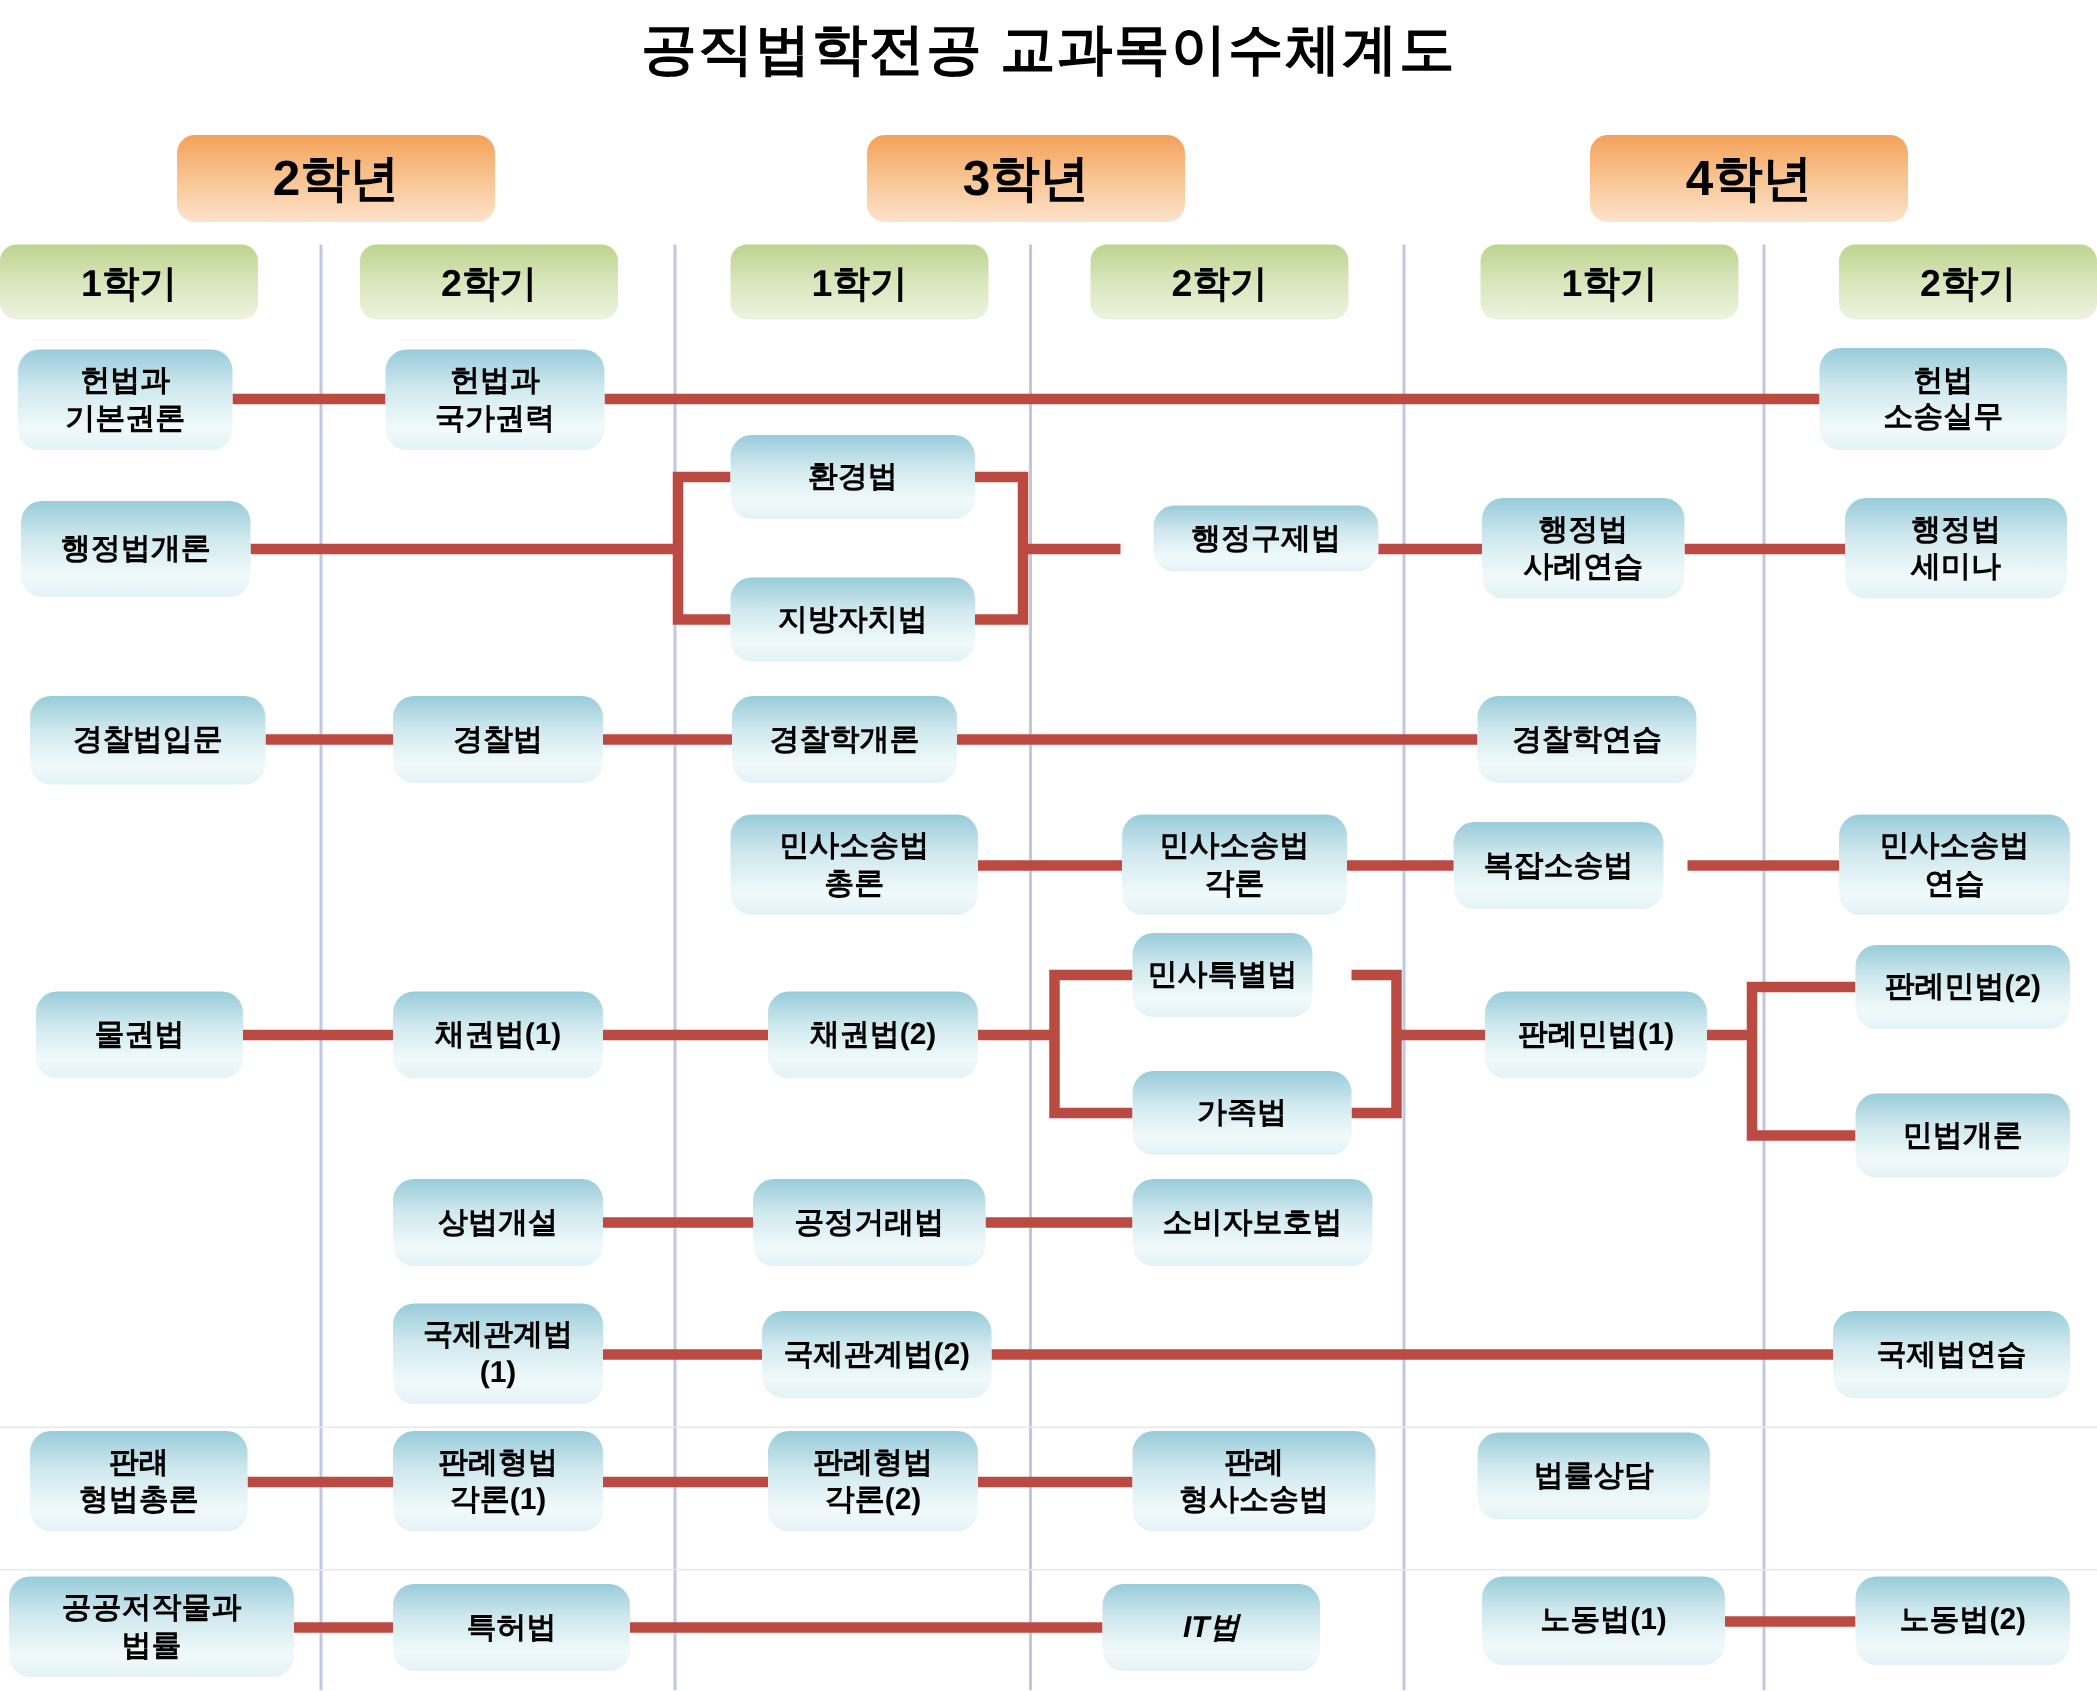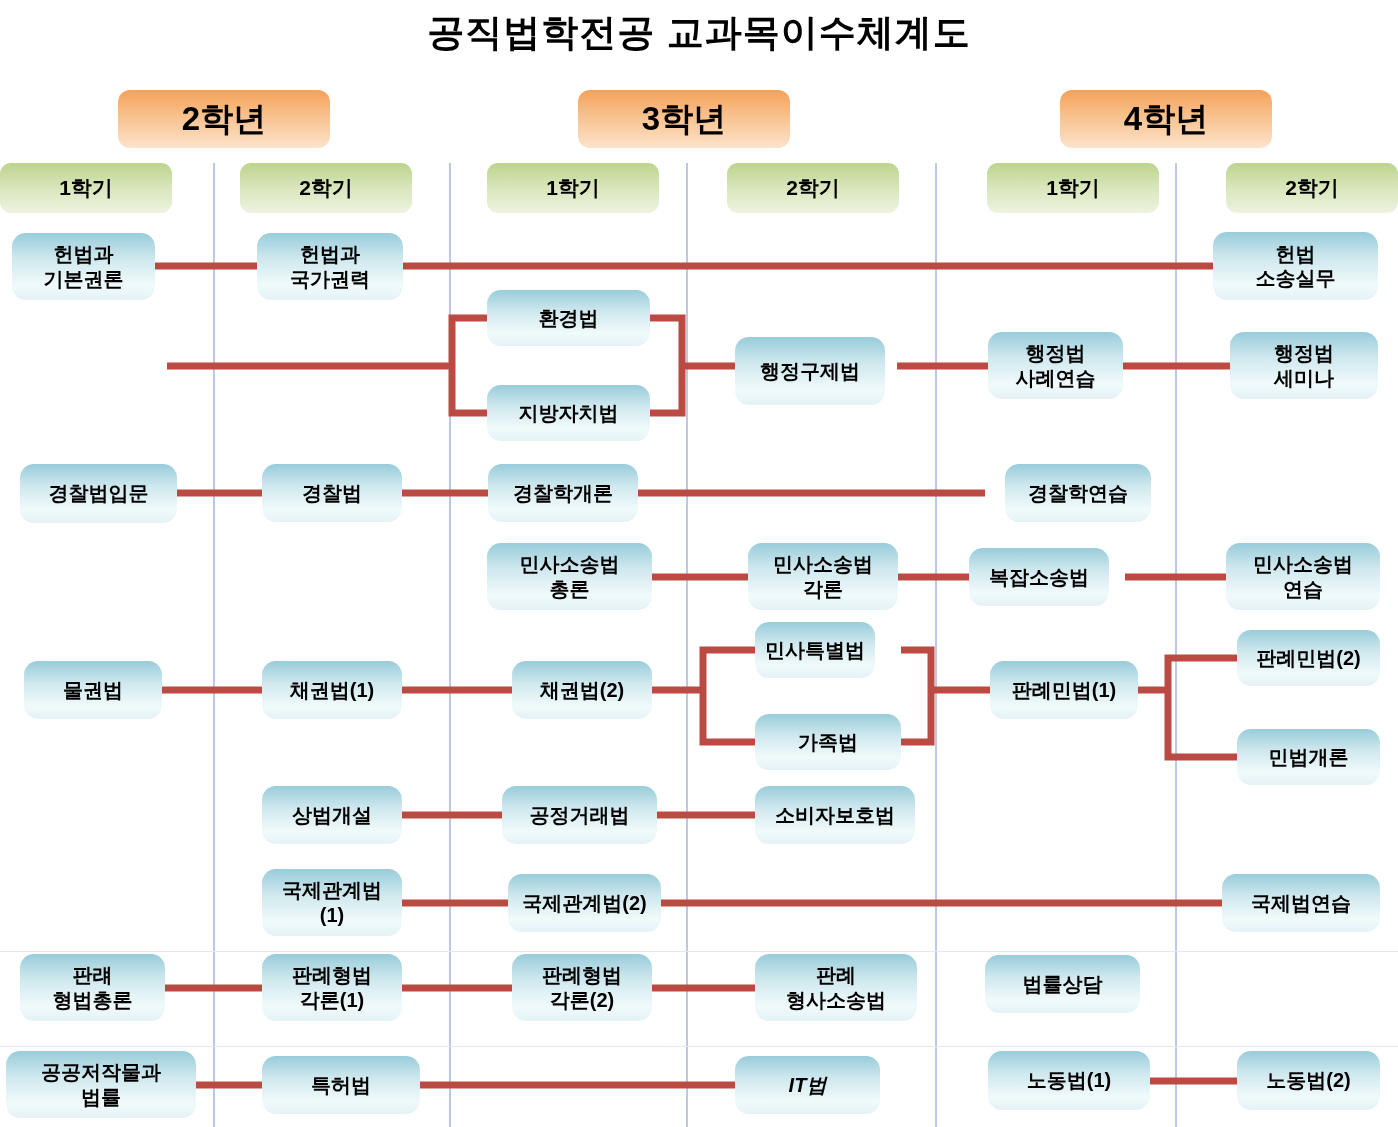--- a/index.html
+++ b/index.html
@@ -7,21 +7,21 @@
   #canvas{position:relative;width:1398px;height:1127px;background:#ffffff;overflow:hidden;}
   .diagram-title{position:absolute;left:0;top:8px;width:100%;text-align:center;
     font-size:37px;font-weight:800;color:#000;letter-spacing:1px;}
   .divider{position:absolute;width:2px;background:#b3bede;opacity:.85;}
   .rowline{position:absolute;left:0;width:100%;height:1px;background:#e4e8f2;}
   .year-box{position:absolute;display:flex;align-items:center;justify-content:center;
     background:linear-gradient(180deg,#f4a15a 0%,#f8c18d 45%,#fce3ca 100%);
     border-radius:12px;font-size:33px;font-weight:800;color:#000;}
   .sem-box{position:absolute;display:flex;align-items:center;justify-content:center;
     background:linear-gradient(180deg,#bcd48d 0%,#d9e6bc 50%,#eef3e0 100%);
-    border-radius:11px;font-size:21px;font-weight:800;color:#000;}
+    border-radius:11px;font-size:25px;font-weight:800;color:#000;}
   .course-box{position:absolute;display:flex;align-items:center;justify-content:center;
     background:linear-gradient(180deg,#98ccda 0%,#cfe8ee 38%,#f1fafb 78%,#e4f2f6 100%);
     border-radius:14px;font-size:20px;font-weight:800;color:#000;
     text-align:center;white-space:pre-line;line-height:1.22;}
   #edges-layer{position:absolute;left:0;top:0;z-index:1;}
   .divider,.rowline{z-index:0;}
   .course-box,.year-box,.sem-box{z-index:2;}
 </style>
 </head>
 <body>
@@ -73,20 +73,21 @@
     <div class="year-box" style="left: 578px; top: 90px; width: 212px; height: 58px;">3학년</div>
     <div class="year-box" style="left: 1060px; top: 90px; width: 212px; height: 58px;">4학년</div>
     <div class="sem-box" style="left: 0px; top: 163px; width: 172px; height: 50px;">1학기</div>
     <div class="sem-box" style="left: 240px; top: 163px; width: 172px; height: 50px;">2학기</div>
     <div class="sem-box" style="left: 487px; top: 163px; width: 172px; height: 50px;">1학기</div>
     <div class="sem-box" style="left: 727px; top: 163px; width: 172px; height: 50px;">2학기</div>
     <div class="sem-box" style="left: 987px; top: 163px; width: 172px; height: 50px;">1학기</div>
     <div class="sem-box" style="left: 1226px; top: 163px; width: 172px; height: 50px;">2학기</div>
     <div class="course-box" style="left: 12px; top: 233px; width: 143px; height: 67px;">헌법과
 기본권론</div>
+    <div class="course-box" style="left: 14px; top: 334px; width: 153px; height: 64px;">행정법개론</div>
     <div class="course-box" style="left: 20px; top: 464px; width: 157px; height: 59px;">경찰법입문</div>
     <div class="course-box" style="left: 24px; top: 661px; width: 138px; height: 58px;">물권법</div>
     <div class="course-box" style="left: 20px; top: 954px; width: 145px; height: 67px;">판럐
 형법총론</div>
     <div class="course-box" style="left: 6px; top: 1051px; width: 190px; height: 67px;">공공저작물과
 법률</div>
     <div class="course-box" style="left: 257px; top: 233px; width: 146px; height: 67px;">헌법과
 국가권력</div>
     <div class="course-box" style="left: 262px; top: 464px; width: 140px; height: 58px;">경찰법</div>
     <div class="course-box" style="left: 262px; top: 661px; width: 140px; height: 58px;">채권법(1)</div>
@@ -99,32 +100,32 @@
     <div class="course-box" style="left: 487px; top: 290px; width: 163px; height: 56px;">환경법</div>
     <div class="course-box" style="left: 487px; top: 385px; width: 163px; height: 56px;">지방자치법</div>
     <div class="course-box" style="left: 488px; top: 464px; width: 150px; height: 58px;">경찰학개론</div>
     <div class="course-box" style="left: 487px; top: 543px; width: 165px; height: 67px;">민사소송법
 총론</div>
     <div class="course-box" style="left: 512px; top: 661px; width: 140px; height: 58px;">채권법(2)</div>
     <div class="course-box" style="left: 502px; top: 786px; width: 155px; height: 58px;">공정거래법</div>
     <div class="course-box" style="left: 508px; top: 874px; width: 153px; height: 58px;">국제관계법(2)</div>
     <div class="course-box" style="left: 512px; top: 954px; width: 140px; height: 67px;">판례형법
 각론(2)</div>
-    <div class="course-box" style="left: 735px; top: 337px; width: 150px; height: 68px;">행정구제법</div>
+    <div class="course-box" style="left: 769px; top: 337px; width: 150px; height: 44px;">행정구제법</div>
     <div class="course-box" style="left: 748px; top: 543px; width: 150px; height: 67px;">민사소송법
 각론</div>
     <div class="course-box" style="left: 755px; top: 622px; width: 120px; height: 56px;">민사특별법</div>
     <div class="course-box" style="left: 755px; top: 714px; width: 146px; height: 56px;">가족법</div>
     <div class="course-box" style="left: 755px; top: 786px; width: 160px; height: 58px;">소비자보호법</div>
     <div class="course-box" style="left: 755px; top: 954px; width: 162px; height: 67px;">판례
 형사소송법</div>
     <div class="course-box" style="left: 735px; top: 1056px; width: 145px; height: 58px; font-style: italic;">IT법</div>
     <div class="course-box" style="left: 988px; top: 332px; width: 135px; height: 67px;">행정법
 사례연습</div>
-    <div class="course-box" style="left: 985px; top: 464px; width: 146px; height: 58px; margin-left: 20px;">경찰학연습</div>
+    <div class="course-box" style="left: 985px; top: 464px; width: 146px; height: 58px;">경찰학연습</div>
     <div class="course-box" style="left: 969px; top: 548px; width: 140px; height: 58px;">복잡소송법</div>
     <div class="course-box" style="left: 990px; top: 661px; width: 148px; height: 58px;">판례민법(1)</div>
     <div class="course-box" style="left: 985px; top: 955px; width: 155px; height: 58px;">법률상담</div>
     <div class="course-box" style="left: 988px; top: 1051px; width: 162px; height: 59px;">노동법(1)</div>
     <div class="course-box" style="left: 1213px; top: 232px; width: 165px; height: 68px;">헌법
 소송실무</div>
     <div class="course-box" style="left: 1230px; top: 332px; width: 148px; height: 67px;">행정법
 세미나</div>
     <div class="course-box" style="left: 1226px; top: 543px; width: 154px; height: 67px;">민사소송법
 연습</div>

